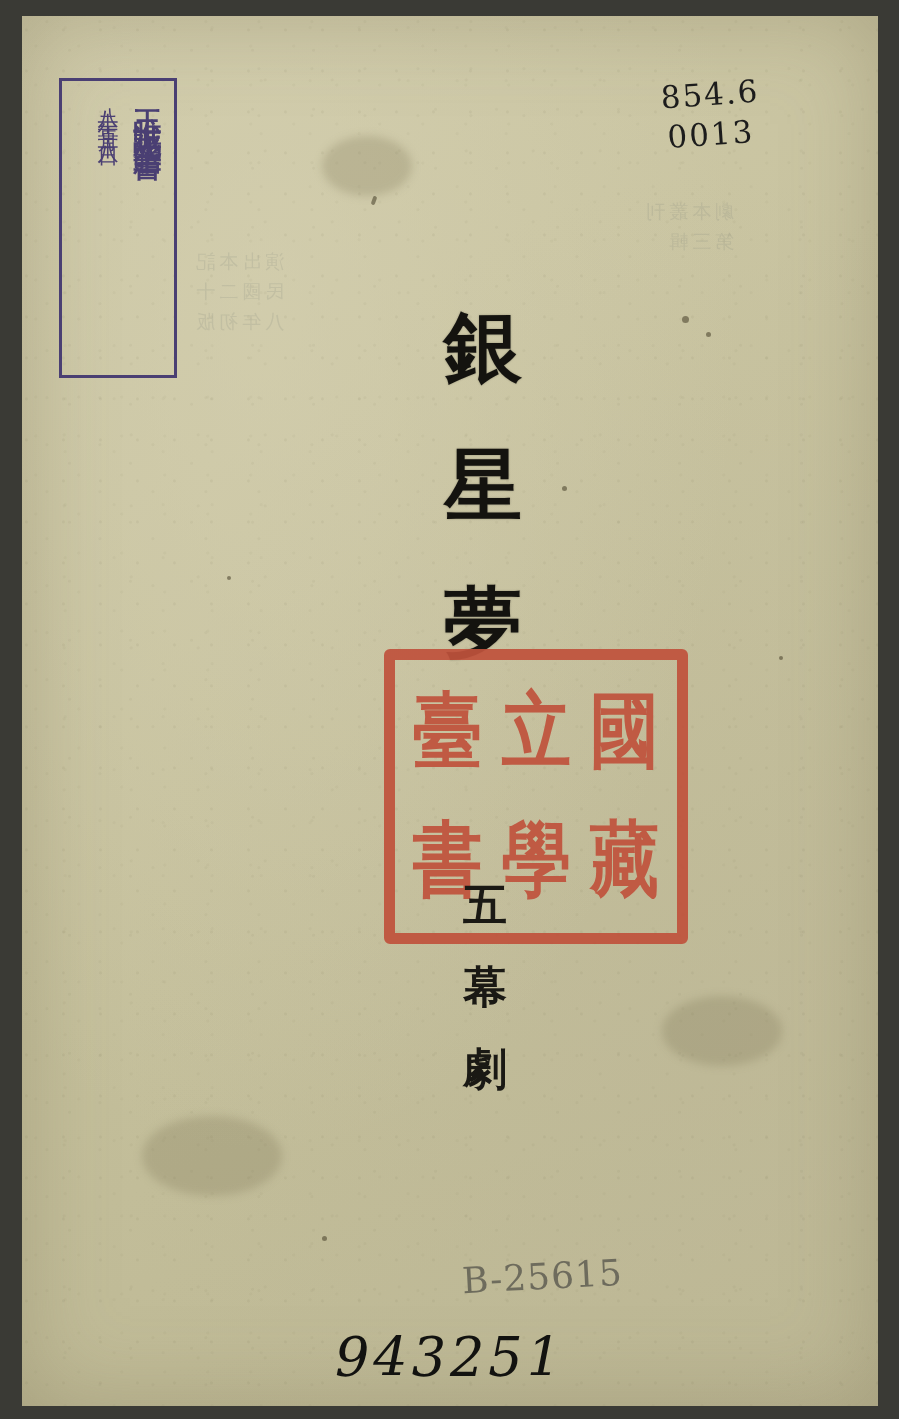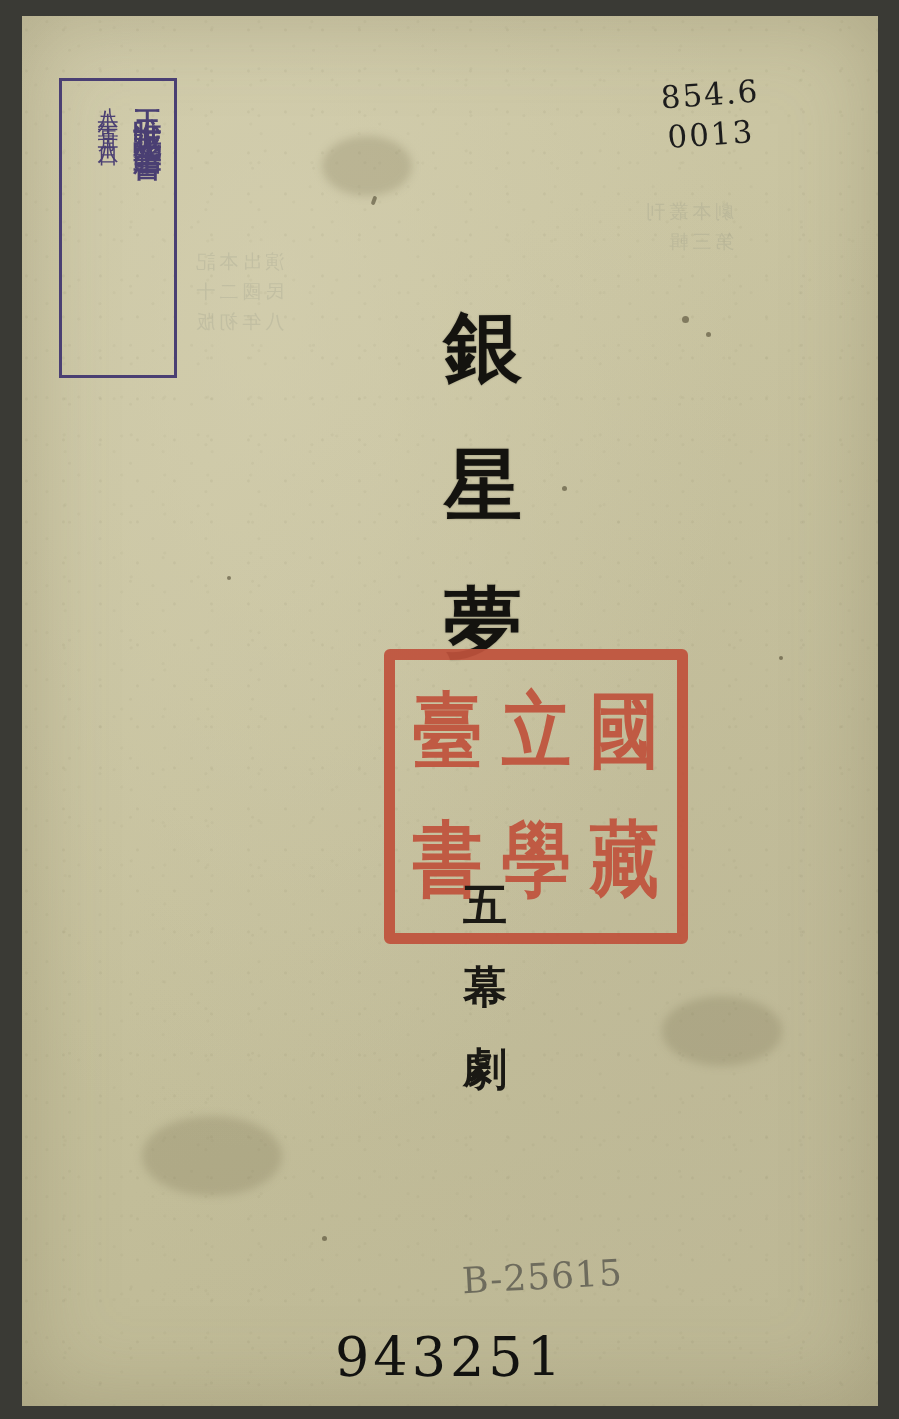--- a/index.html
+++ b/index.html
@@ -179,20 +179,21 @@
   #accession {
     position: absolute;
     left: 0;
     right: 0;
     top: 1310px;
     text-align: center;
     color: #121210;
     font-family: "DejaVu Serif", serif;
     font-size: 54px;
     letter-spacing: 4px;
+    font-style: italic;
   }
   
   .speck {
     position: absolute;
     border-radius: 50%;
     background: rgba(70,62,40,0.55);
     pointer-events: none;
   }
   .smudge {
     position: absolute;

